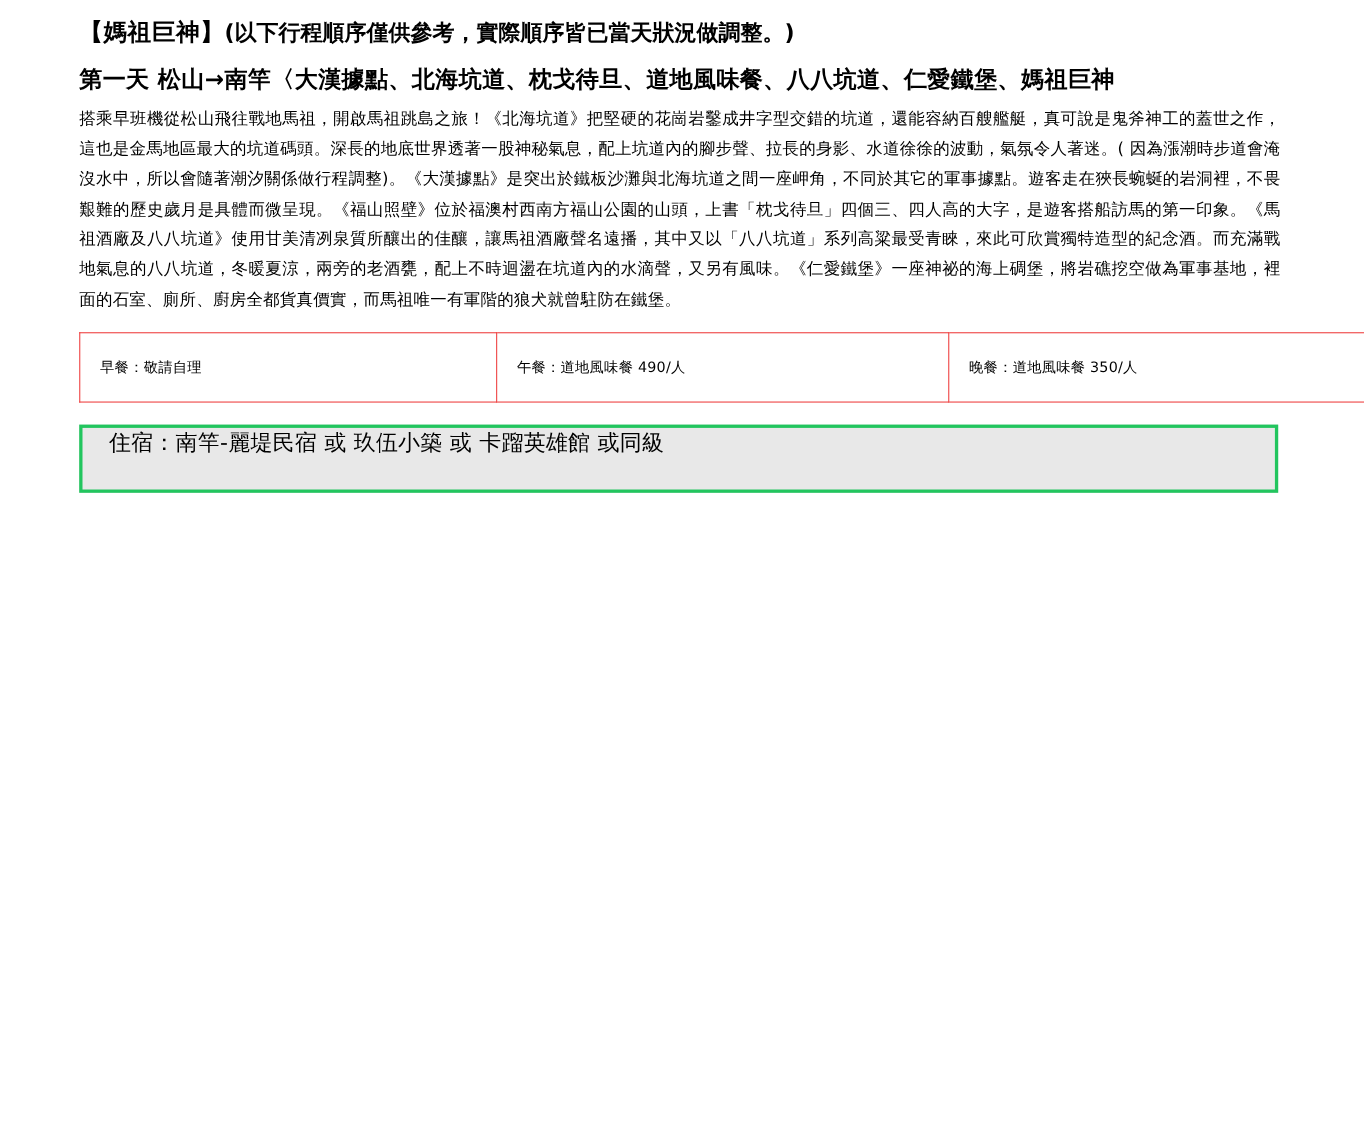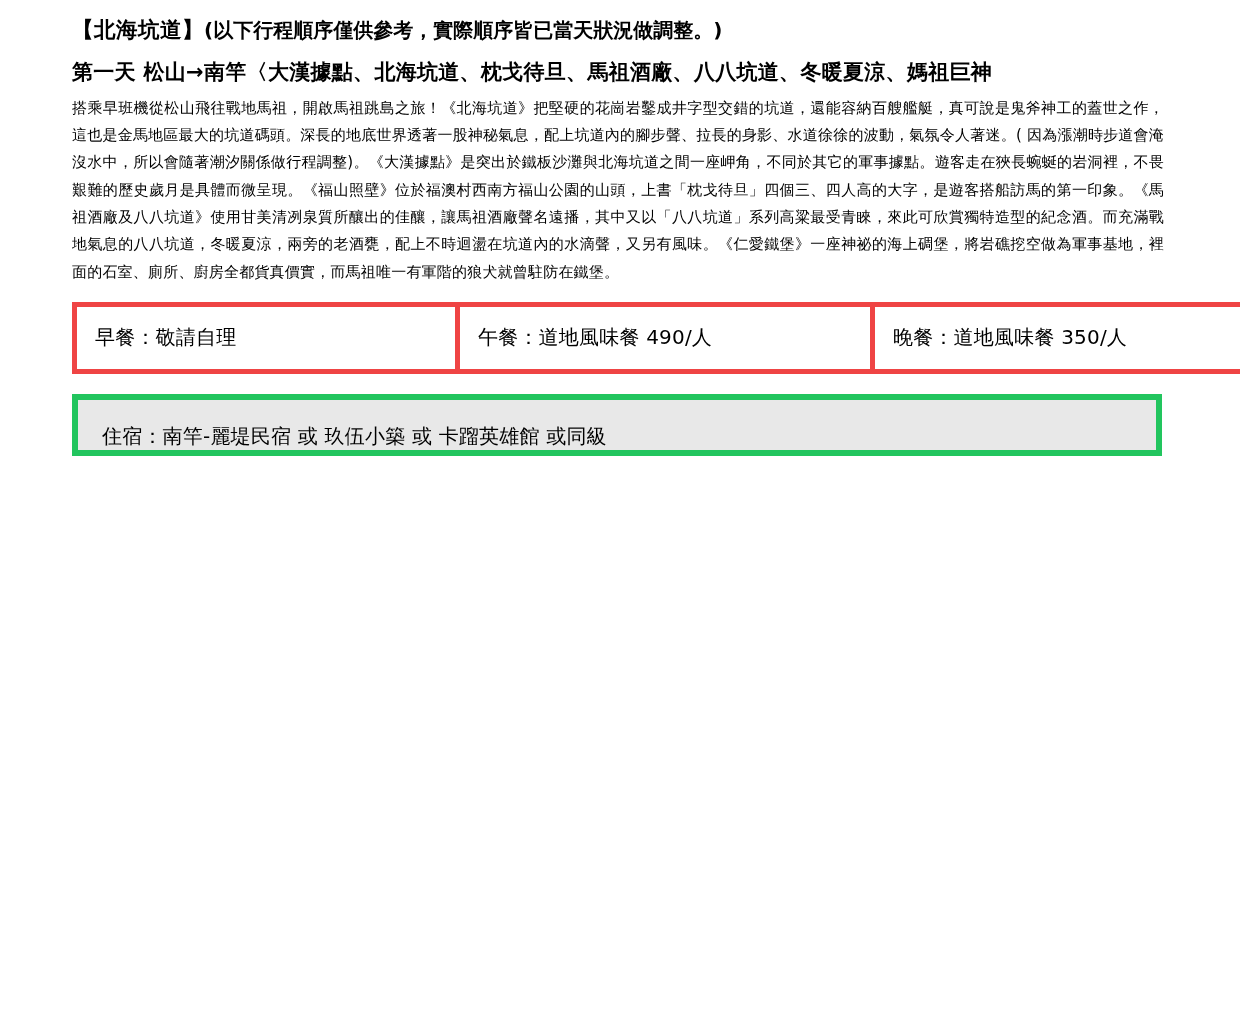--- a/index.html
+++ b/index.html
@@ -60,56 +60,56 @@
   .para.second { margin-top: 10px; }
 
   
   .meals {
     margin-top: 16px;
     width: 1090px;
     border-collapse: collapse;
     table-layout: fixed;
   }
   .meals td {
-    border: 5px solid #ef4444;
+    border: 1px solid #ef4444;
     height: 62px;
     padding: 0 18px;
-    font-size: 20px;
+    font-size: 13px;
     vertical-align: middle;
     letter-spacing: 0.2px;
   }
   .meals td.c1 { width: 342px; }
   .meals td.c2 { width: 374px; }
   .meals td.c3 { width: 374px; }
 
   .lodging {
     margin-top: 20px;
     width: 1090px;
     box-sizing: border-box;
     background: #e8e8e8;
-    border: 6px solid #22c55e;
+    border: 3px solid #22c55e;
     height: 62px;
     display: flex;
-    align-items: flex-end;
+    align-items: flex-start;
     padding: 0 24px;
     font-size: 20px;
     letter-spacing: 0.2px;
   }
 </style>
 </head>
 <body>
 
 <div class="page">
 
   <div class="heading-row">
-    <span class="heading-strong">【北海坑道】</span><span class="heading-note">(以下行程順序僅供參考，實際順序皆已當天狀況做調整。)</span>
+    <span class="heading-strong">【媽祖巨神】</span><span class="heading-note">(以下行程順序僅供參考，實際順序皆已當天狀況做調整。)</span>
   </div>
 
   <div class="day-title">
-    <span>第一天  松山→南竿〈大漢據點、北海坑道、枕戈待旦、馬祖酒廠、八八坑道、冬暖夏涼、媽祖巨神</span>
+    <span>第一天  松山→南竿〈大漢據點、北海坑道、枕戈待旦、道地風味餐、八八坑道、仁愛鐵堡、媽祖巨神</span>
   </div>
 
   <p class="para">搭乘早班機從松山飛往戰地馬祖，開啟馬祖跳島之旅！《北海坑道》把堅硬的花崗岩鑿成井字型交錯的坑道，還能容納百艘艦艇，真可說是鬼斧神工的蓋世之作，這也是金馬地區最大的坑道碼頭。深長的地底世界透著一股神秘氣息，配上坑道內的腳步聲、拉長的身影、水道徐徐的波動，氣氛令人著迷。( 因為漲潮時步道會淹沒水中，所以會隨著潮汐關係做行程調整)。《大漢據點》是突出於鐵板沙灘與北海坑道之間一座岬角，不同於其它的軍事據點。遊客走在狹長蜿蜒的岩洞裡，不畏艱難的歷史歲月是具體而微呈現。《福山照壁》位於福澳村西南方福山公園的山頭，上書「枕戈待旦」四個三、四人高的大字，是遊客搭船訪馬的第一印象。《馬祖酒廠及八八坑道》使用甘美清冽泉質所釀出的佳釀，讓馬祖酒廠聲名遠播，其中又以「八八坑道」系列高粱最受青睞，來此可欣賞獨特造型的紀念酒。而充滿戰地氣息的八八坑道，冬暖夏涼，兩旁的老酒甕，配上不時迴盪在坑道內的水滴聲，又另有風味。《仁愛鐵堡》一座神祕的海上碉堡，將岩礁挖空做為軍事基地，裡面的石室、廁所、廚房全都貨真價實，而馬祖唯一有軍階的狼犬就曾駐防在鐵堡。</p>
 
 
   <table class="meals">
     <tbody>
       <tr>
         <td class="c1">早餐：敬請自理</td>
         <td class="c2">午餐：道地風味餐 490/人</td>

